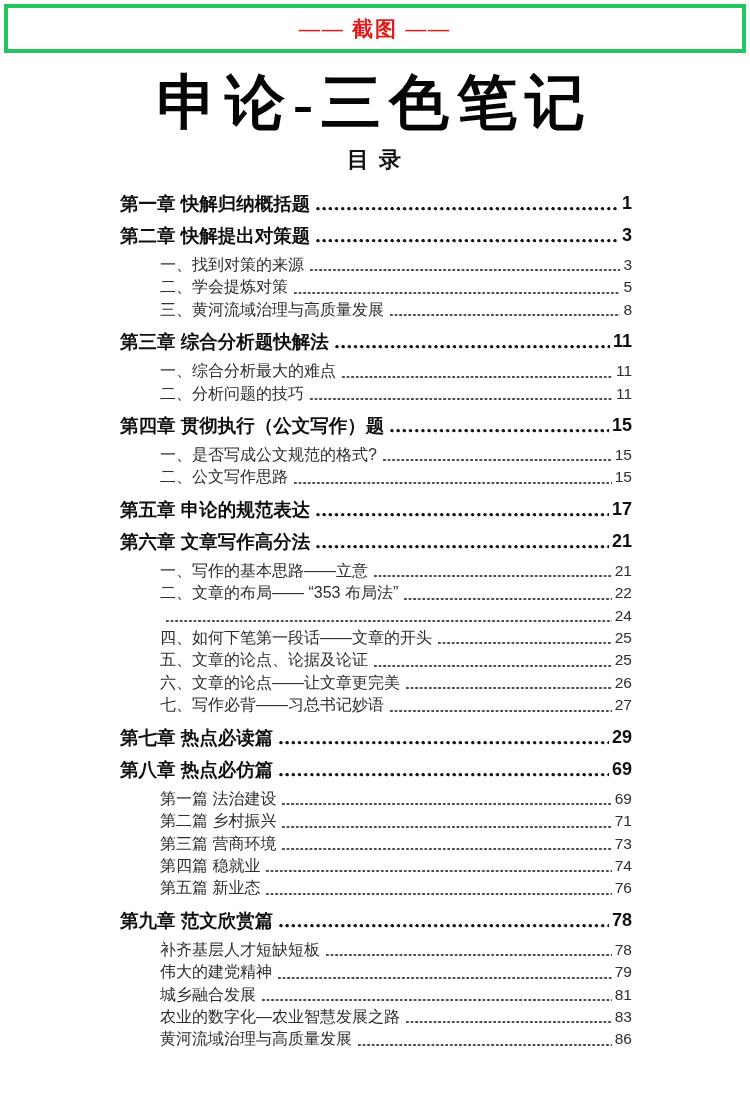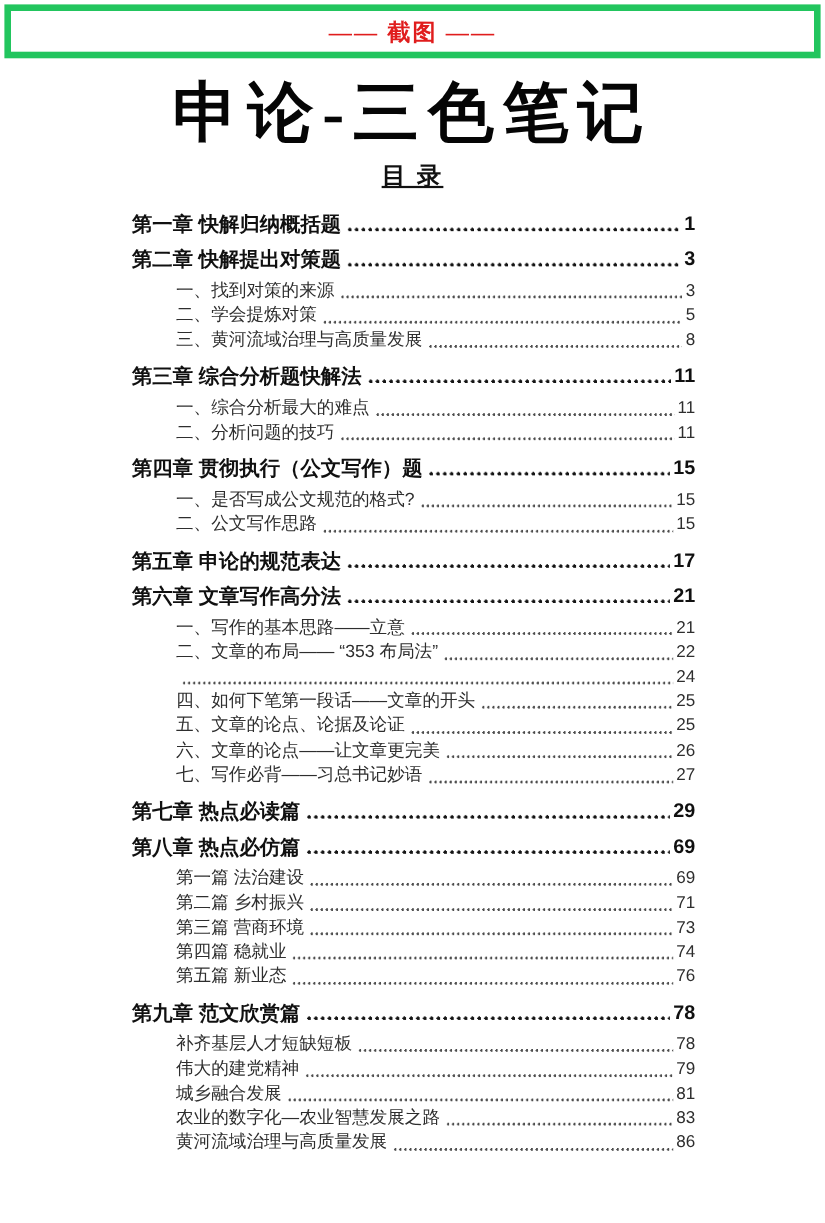--- a/index.html
+++ b/index.html
@@ -11,21 +11,21 @@
     width: 750px;
     height: 1112px;
     font-family: "Liberation Sans", sans-serif;
     color: #111;
     overflow: hidden;
   }
   .banner {
     box-sizing: border-box;
     margin: 4px 4px 0 4px;
     height: 49px;
-    border: 6px solid #22c55e;
+    border: 4px solid #22c55e;
     display: flex;
     align-items: center;
     justify-content: center;
   }
   .banner-text {
     font-family: "Liberation Serif", serif;
     font-weight: bold;
     font-size: 21px;
     color: #e01d1d;
     letter-spacing: 2px;
@@ -41,21 +41,20 @@
     color: #050505;
     white-space: nowrap;
   }
   .toc-heading {
     margin: 6px 0 12px 0;
     text-align: center;
     font-size: 22px;
     font-weight: bold;
     letter-spacing: 2px;
     color: #111;
-    text-decoration: underline;
   }
   .toc {
     margin: 17px 118px 0 120px; 
   }
   .row {
     display: flex;
     align-items: flex-end;
   }
   .row .label {
     white-space: nowrap;

